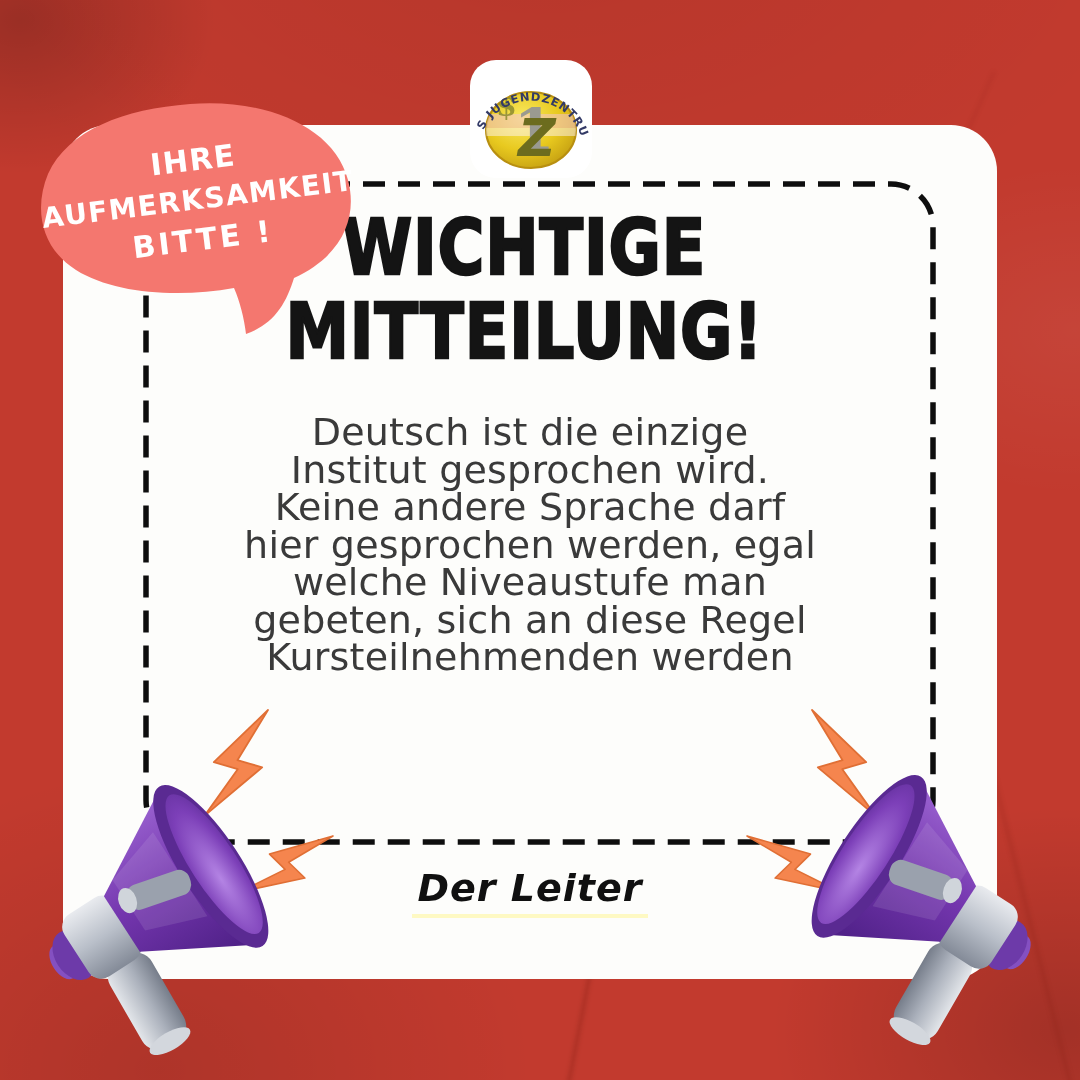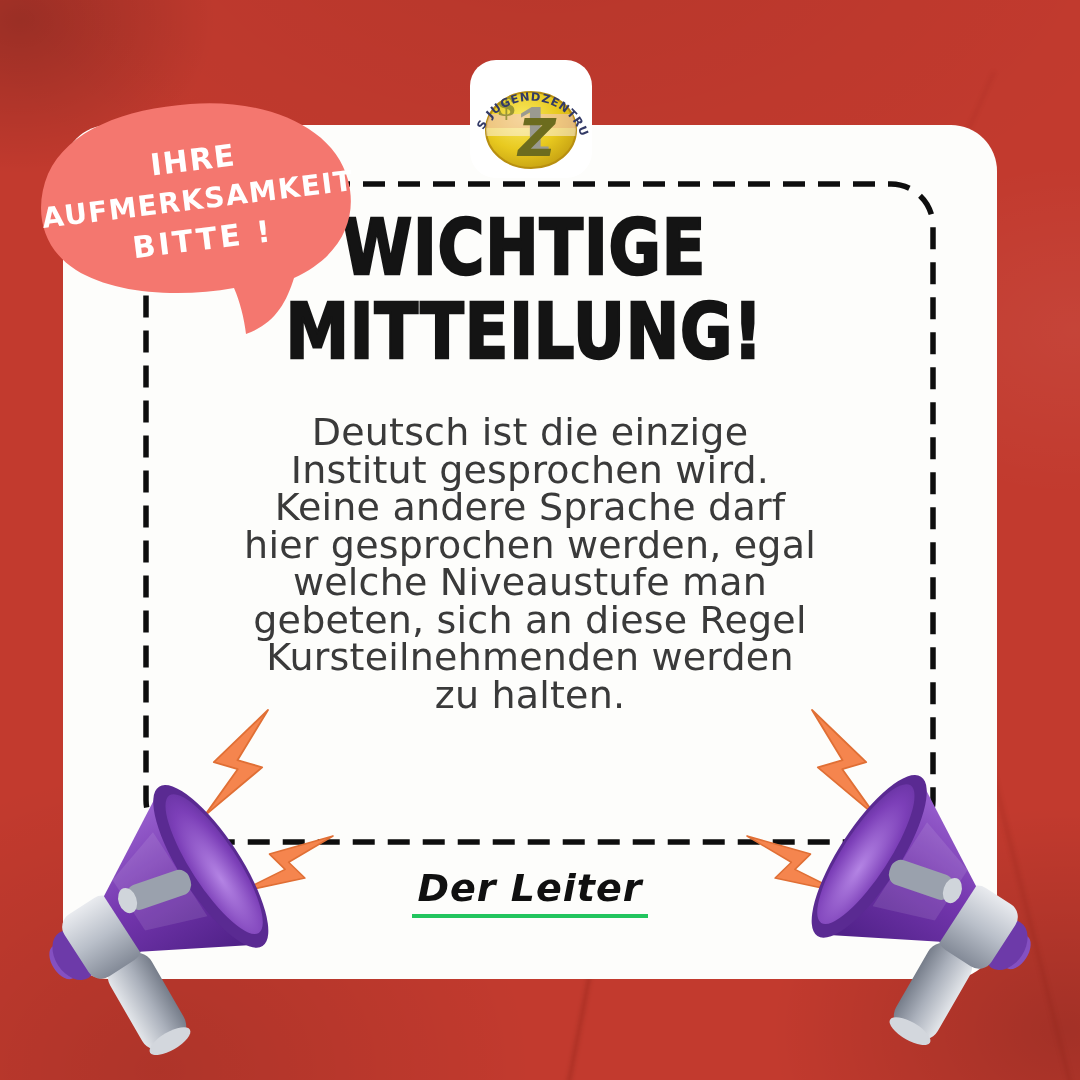--- a/index.html
+++ b/index.html
@@ -34,21 +34,21 @@
   .title{position:absolute;left:57px;top:206px;width:934px;margin:0;z-index:2;
     text-align:center;color:#141414;font-weight:800;font-size:76px;line-height:84px;
     letter-spacing:1px;}
   .title-line{display:inline-block;transform:scaleX(.84);transform-origin:50% 50%;
     -webkit-text-stroke:2.5px #141414;}
   .body-text{position:absolute;left:63px;top:414px;width:934px;z-index:2;
     text-align:center;color:#3a3a3a;font-size:38px;line-height:37.5px;
     font-weight:normal;letter-spacing:.2px;}
   .signature{position:absolute;left:63px;top:866px;width:934px;z-index:2;text-align:center;}
   .signature-inner{display:inline-block;font-size:38px;font-weight:bold;font-style:italic;
-    color:#101010;border-bottom:4px solid #22c55e;padding:0 6px 4px 6px;letter-spacing:1px;}
+    color:#101010;border-bottom:4px solid #fef9c3;padding:0 6px 4px 6px;letter-spacing:1px;}
 
   .art{position:absolute;left:0;top:0;z-index:4;}
 </style>
 </head>
 <body>
 
 <div class="poster">
 
   <div class="texture"></div>
   <div class="crease crease-1"></div>
@@ -114,21 +114,20 @@
   </h1>
 
   <div class="body-text">
     <div>Deutsch ist die einzige</div>
     <div>Institut gesprochen wird.</div>
     <div>Keine andere Sprache darf</div>
     <div>hier gesprochen werden, egal</div>
     <div>welche Niveaustufe man</div>
     <div>gebeten, sich an diese Regel</div>
     <div>Kursteilnehmenden werden</div>
-    <div>zu halten.</div>
   </div>
 
   <div class="signature">
     <span class="signature-inner">Der Leiter</span>
   </div>
 
   <svg class="art" width="1080" height="1080" viewBox="0 0 1080 1080">
     <defs>
       <linearGradient id="purpleCone" x1="0" y1="0" x2="0" y2="1">
         <stop offset="0%" stop-color="#9b64d1"></stop>

